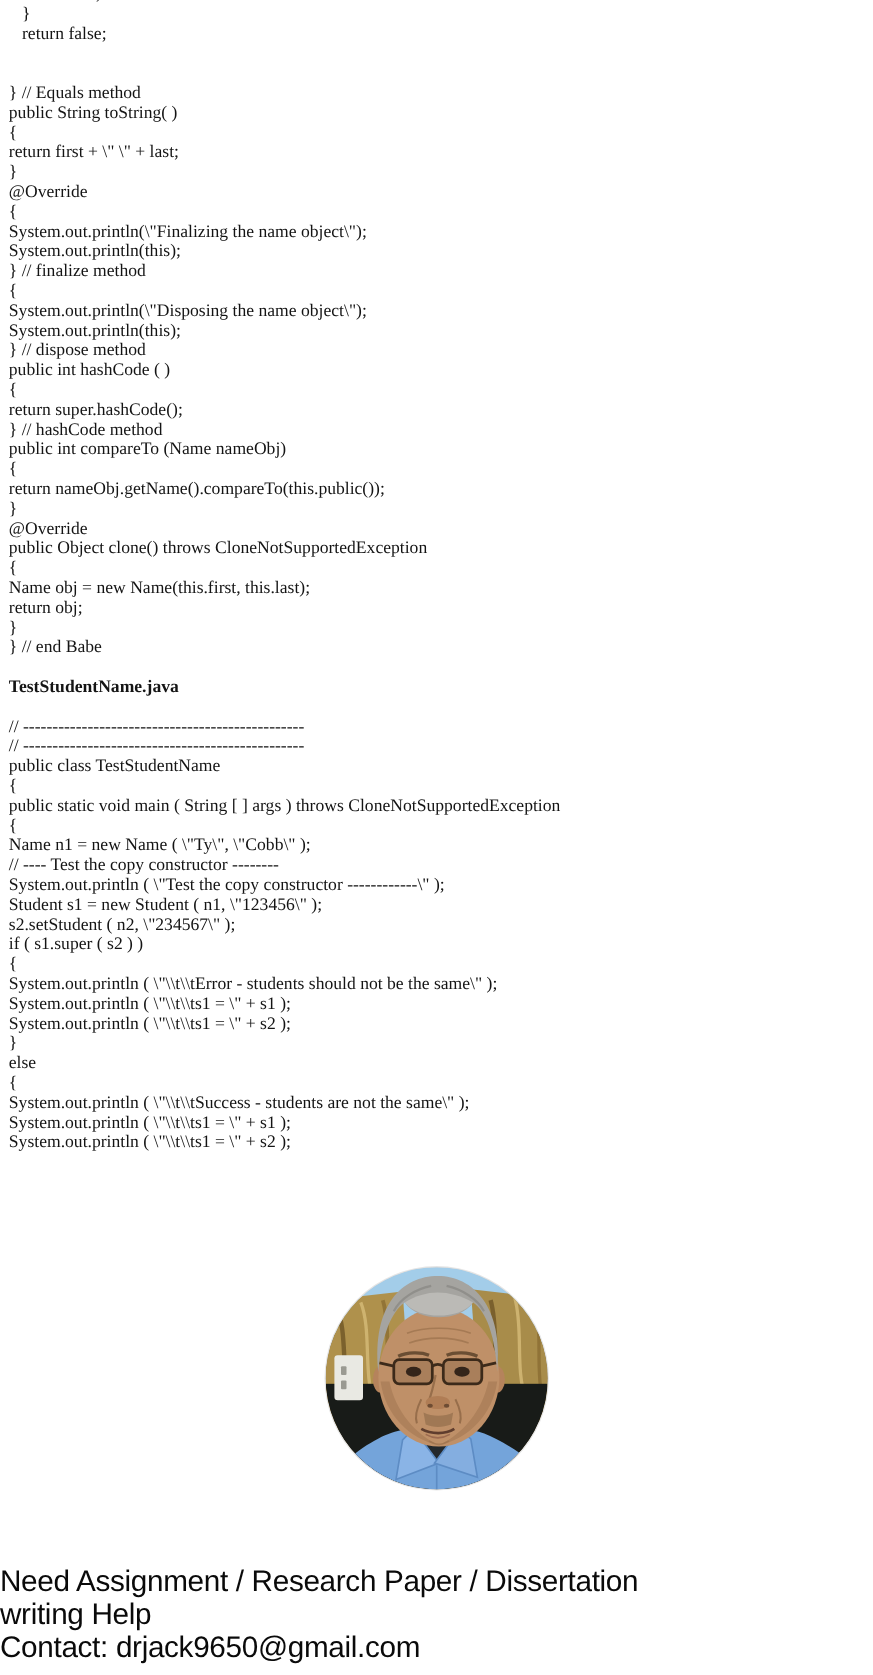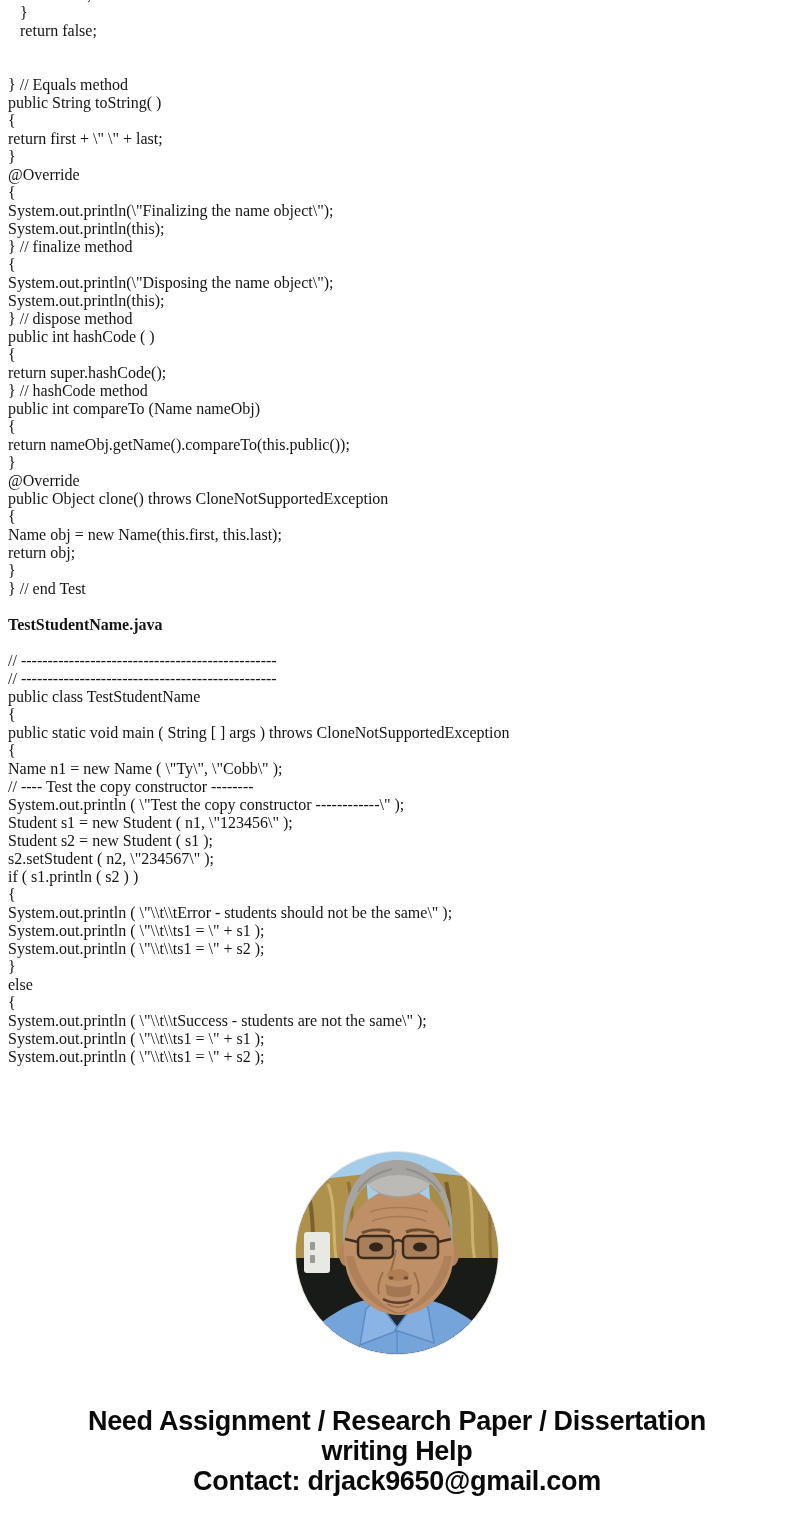--- a/index.html
+++ b/index.html
@@ -40,24 +40,23 @@
     width: 202px;
     height: 202px;
     border-radius: 50%;
     overflow: hidden;
     box-shadow: 0 0 0 1px rgba(0,0,0,0.10);
     background: #cfd4d8;
   }
   .avatar svg { display: block; width: 202px; height: 202px; }
   
   .footer {
-    margin-top: 52px;
-    text-align: center;
+    margin-top: 68px;
     font-family: "Liberation Sans", sans-serif;
-    font-weight: bold;
+    font-weight: normal;
     font-size: 27px;
     line-height: 30px;
     letter-spacing: -0.3px;
     color: #0a0a0a;
   }
   .footer-line { min-height: 30px; white-space: pre-wrap; }
 </style>
 </head>
 <body>
 
@@ -125,21 +124,21 @@
       <div class="code-line">public Object clone() throws CloneNotSupportedException</div>
 
       <div class="code-line">{</div>
 
       <div class="code-line">Name obj = new Name(this.first, this.last);</div>
 
       <div class="code-line">return obj;</div>
 
       <div class="code-line">}</div>
 
-      <div class="code-line">} // end Test</div>
+      <div class="code-line">} // end Babe</div>
 
       <div class="code-line"></div>
 
       <div class="code-line head">TestStudentName.java</div>
 
       <div class="code-line"></div>
 
       <div class="code-line">// ------------------------------------------------</div>
 
 
@@ -155,25 +154,24 @@
 
       <div class="code-line">Name n1 = new Name ( \"Ty\", \"Cobb\" );</div>
 
 
       <div class="code-line">// ---- Test the copy constructor --------</div>
 
       <div class="code-line">System.out.println ( \"Test the copy constructor ------------\" );</div>
 
       <div class="code-line">Student s1 = new Student ( n1, \"123456\" );</div>
 
-      <div class="code-line">Student s2 = new Student ( s1 );</div>
 
       <div class="code-line">s2.setStudent ( n2, \"234567\" );</div>
 
-      <div class="code-line">if ( s1.println ( s2 ) )</div>
+      <div class="code-line">if ( s1.super ( s2 ) )</div>
 
       <div class="code-line">{</div>
 
       <div class="code-line">System.out.println ( \"\\t\\tError - students should not be the same\" );</div>
 
       <div class="code-line">System.out.println ( \"\\t\\ts1 = \" + s1 );</div>
 
       <div class="code-line">System.out.println ( \"\\t\\ts1 = \" + s2 );</div>
 
       <div class="code-line">}</div>

